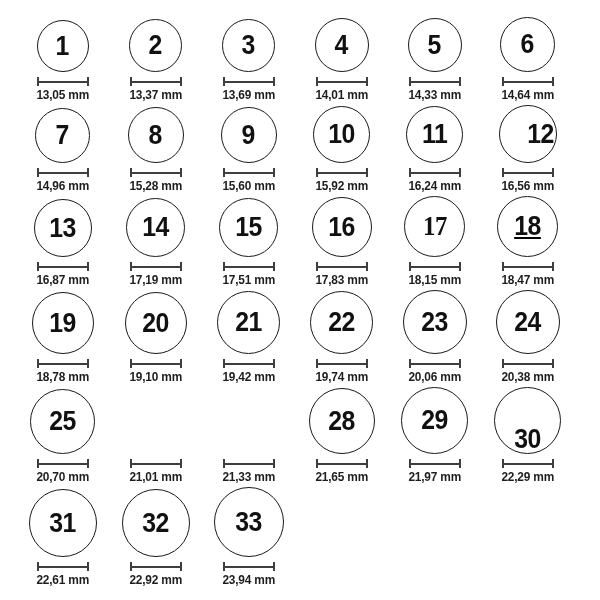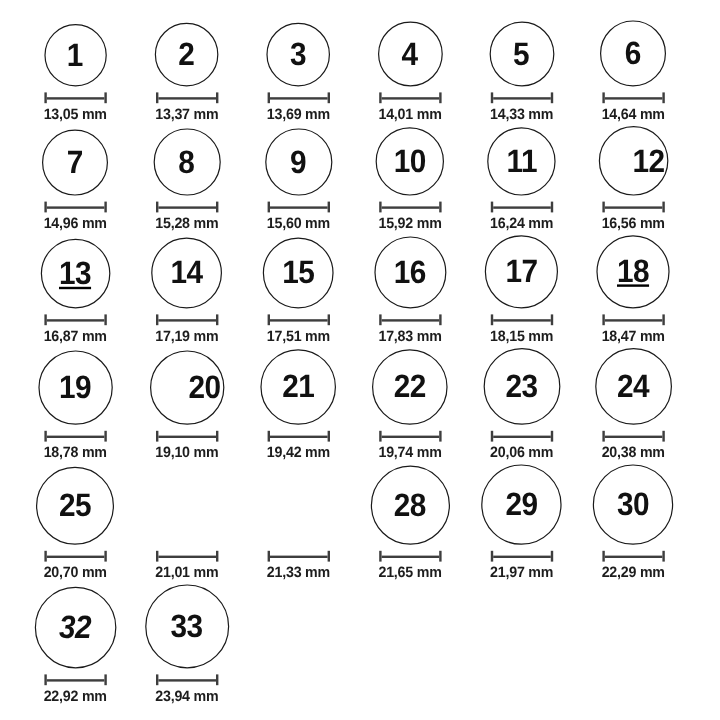--- a/index.html
+++ b/index.html
@@ -198,21 +198,21 @@
       <span class="num">12</span>
     </div>
     <div class="dim">
       <div class="dim-bar"></div>
     </div>
     <div class="mm">16,56 mm</div>
   </div>
 </div>
       <div class="row">
   <div class="cell">
-    <div class="circle" style="width: 58px; height: 58px; text-decoration: underline;">
+    <div class="circle" style="width: 58px; height: 58px;">
       <span class="num">13</span>
     </div>
     <div class="dim">
       <div class="dim-bar"></div>
     </div>
     <div class="mm">16,87 mm</div>
   </div>
 
   <div class="cell">
     <div class="circle" style="width: 59px; height: 59px; text-align: right;">
@@ -238,21 +238,21 @@
     <div class="circle" style="width: 60px; height: 60px;">
       <span class="num">16</span>
     </div>
     <div class="dim">
       <div class="dim-bar"></div>
     </div>
     <div class="mm">17,83 mm</div>
   </div>
 
   <div class="cell">
-    <div class="circle" style="width: 61px; height: 61px;">
+    <div class="circle" style="width: 61px; height: 61px; font-family: Liberation Serif, serif;">
       <span class="num">17</span>
     </div>
     <div class="dim">
       <div class="dim-bar"></div>
     </div>
     <div class="mm">18,15 mm</div>
   </div>
 
   <div class="cell">
     <div class="circle" style="width: 61px; height: 61px; text-decoration: underline;">
@@ -269,21 +269,21 @@
     <div class="circle" style="width: 62px; height: 62px;">
       <span class="num">19</span>
     </div>
     <div class="dim">
       <div class="dim-bar"></div>
     </div>
     <div class="mm">18,78 mm</div>
   </div>
 
   <div class="cell">
-    <div class="circle" style="width: 62px; height: 62px; justify-content: flex-end;">
+    <div class="circle" style="width: 62px; height: 62px;">
       <span class="num">20</span>
     </div>
     <div class="dim">
       <div class="dim-bar"></div>
     </div>
     <div class="mm">19,10 mm</div>
   </div>
 
   <div class="cell">
     <div class="circle" style="width: 63px; height: 63px;">
@@ -364,33 +364,42 @@
     <div class="circle" style="width: 67px; height: 67px; align-items: center;">
       <span class="num">29</span>
     </div>
     <div class="dim">
       <div class="dim-bar"></div>
     </div>
     <div class="mm">21,97 mm</div>
   </div>
 
   <div class="cell">
-    <div class="circle" style="width: 67px; height: 67px;">
+    <div class="circle" style="width: 67px; height: 67px; align-items: flex-end;">
       <span class="num">30</span>
     </div>
     <div class="dim">
       <div class="dim-bar"></div>
     </div>
     <div class="mm">22,29 mm</div>
   </div>
 </div>
       <div class="row">
-
-  <div class="cell">
-    <div class="circle" style="width: 68px; height: 68px; font-style: italic;">
+  <div class="cell">
+    <div class="circle" style="width: 68px; height: 68px;">
+      <span class="num">31</span>
+    </div>
+    <div class="dim">
+      <div class="dim-bar"></div>
+    </div>
+    <div class="mm">22,61 mm</div>
+  </div>
+
+  <div class="cell">
+    <div class="circle" style="width: 68px; height: 68px;">
       <span class="num">32</span>
     </div>
     <div class="dim">
       <div class="dim-bar"></div>
     </div>
     <div class="mm">22,92 mm</div>
   </div>
 
   <div class="cell">
     <div class="circle" style="width: 70px; height: 70px; text-align: right;">

